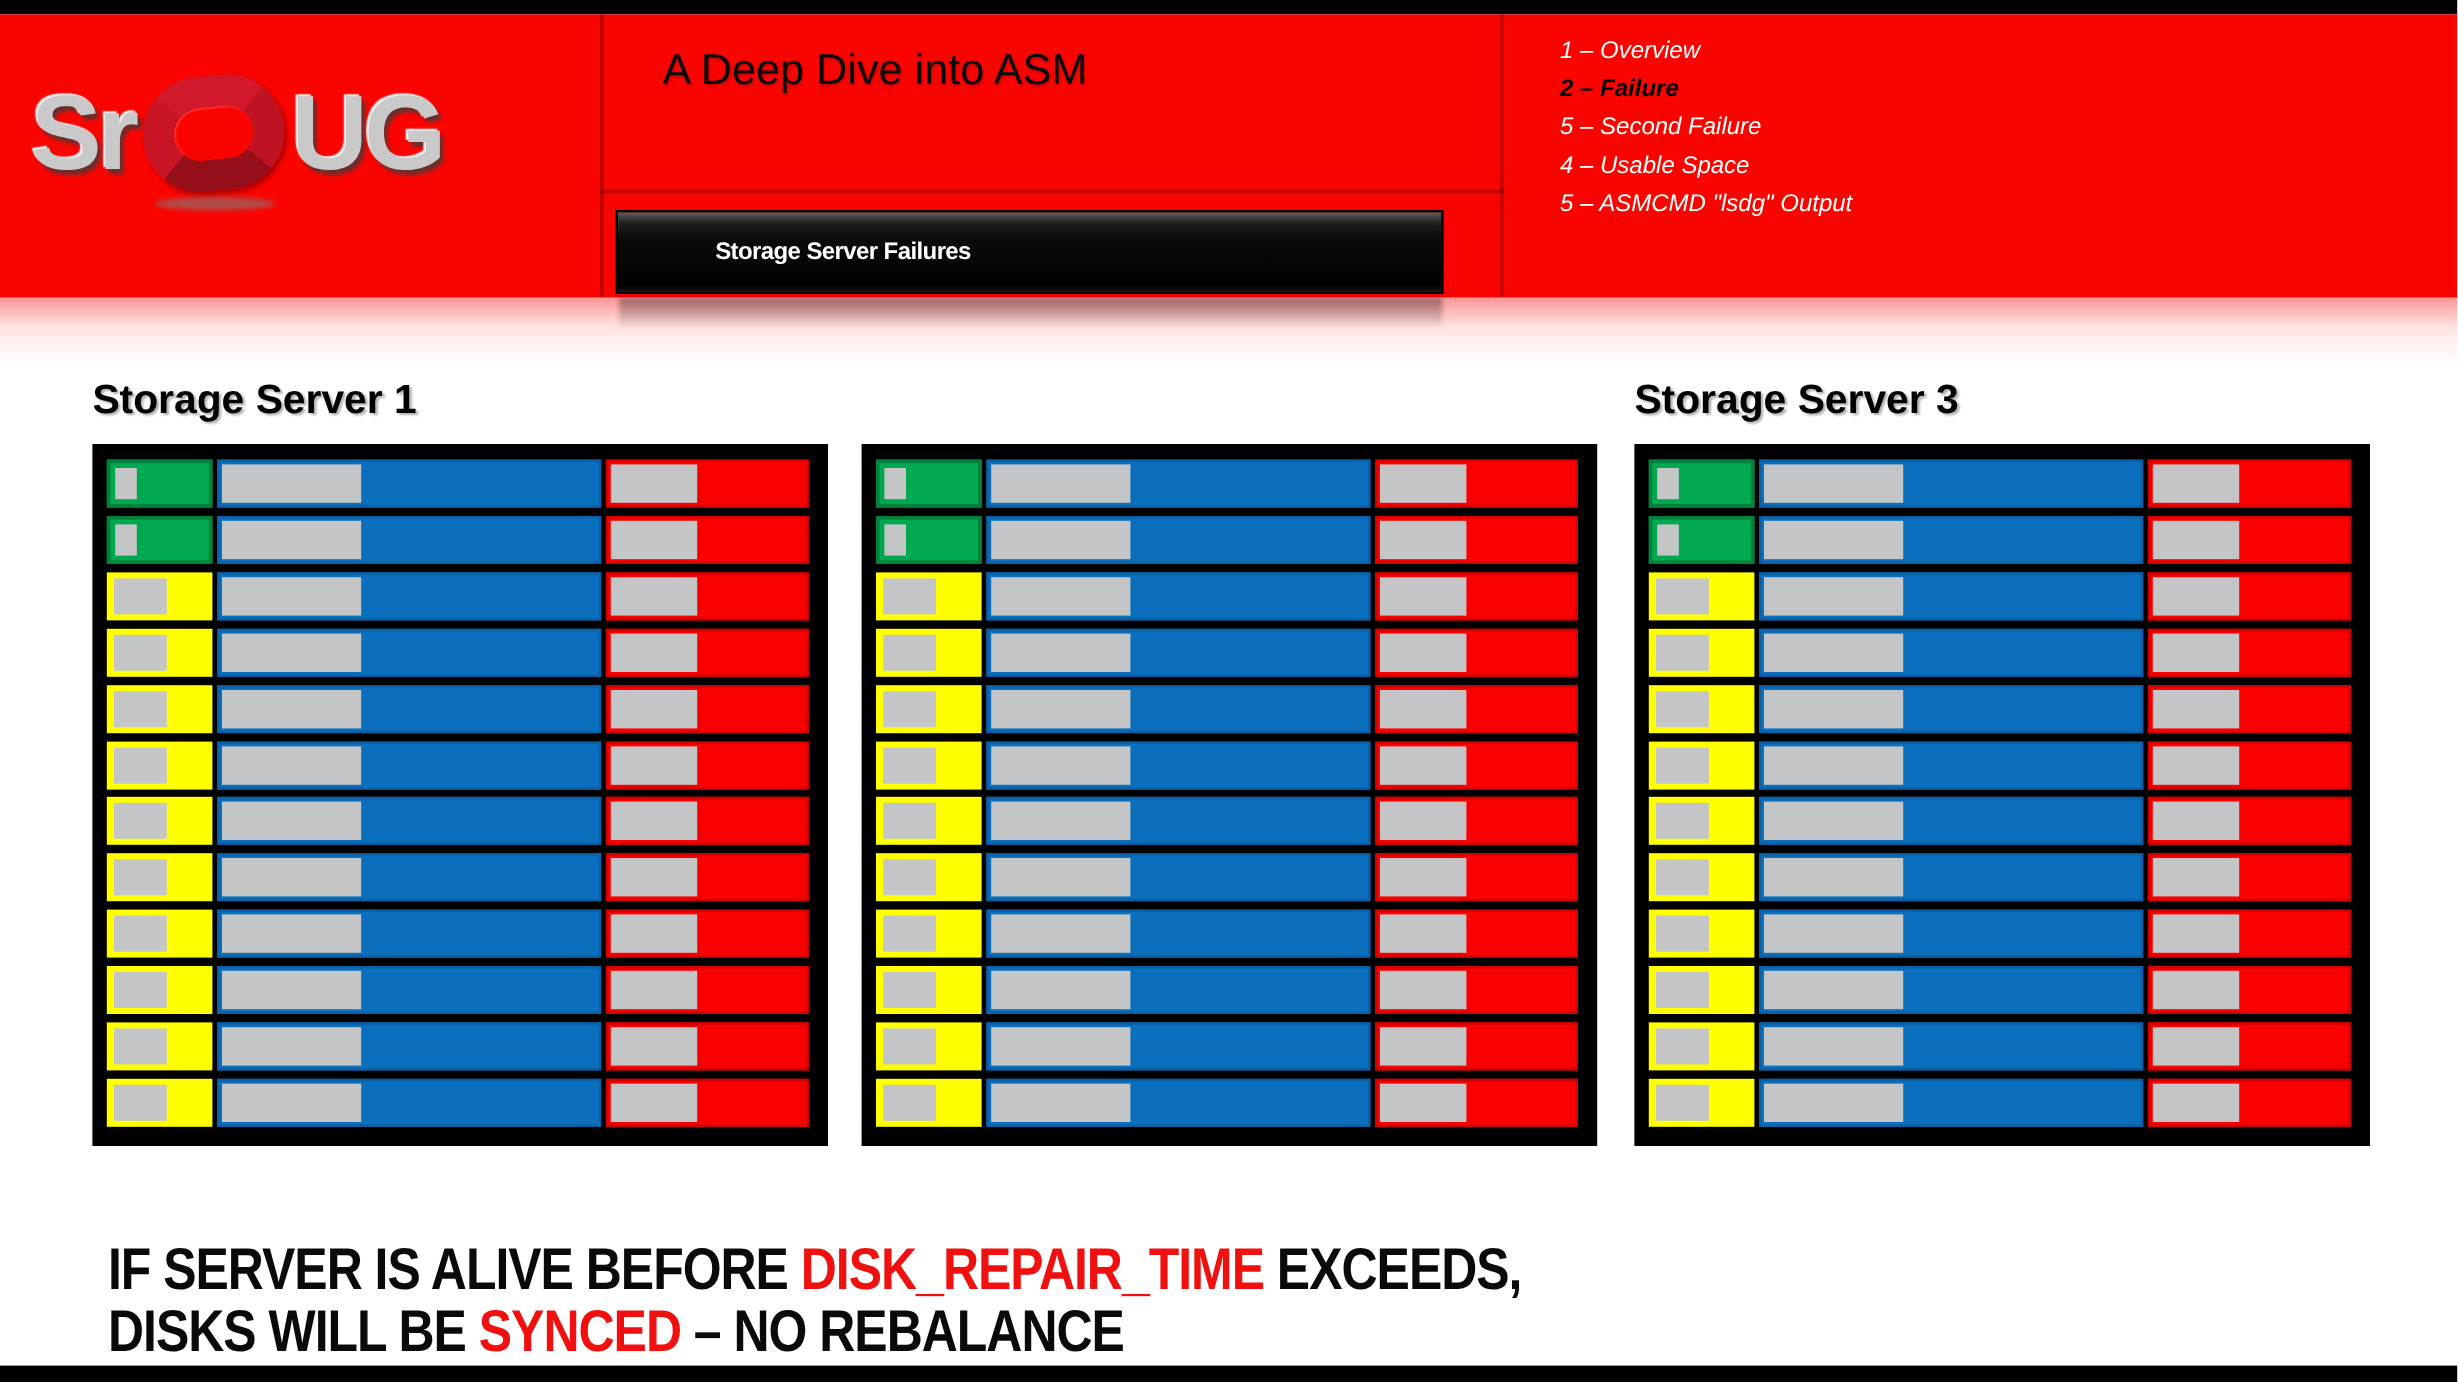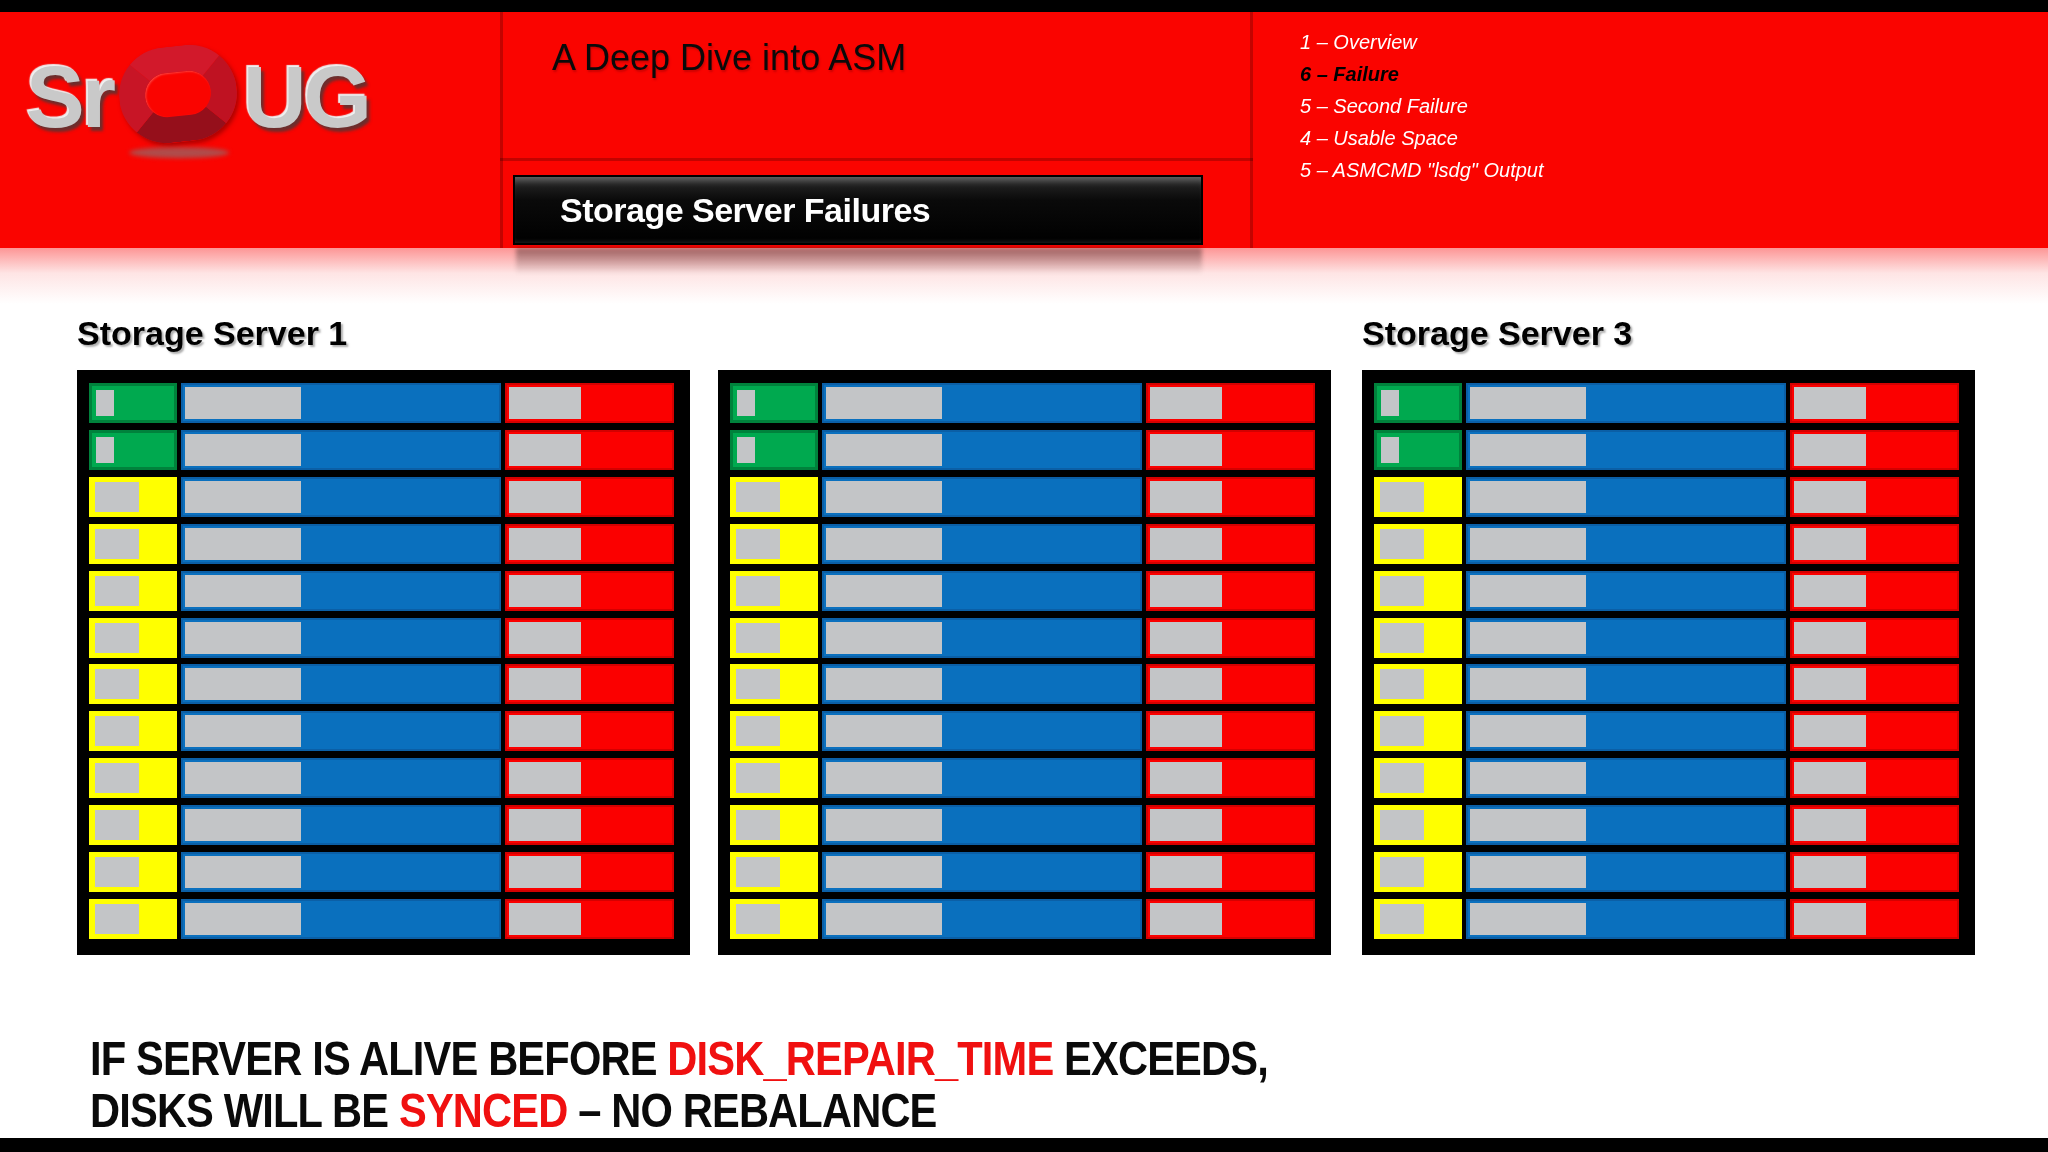--- a/index.html
+++ b/index.html
@@ -7,40 +7,40 @@
          font-family:"Liberation Sans",sans-serif;}
 
   
   .top-strip{position:absolute;top:0;left:0;right:0;height:12px;background:#000;}
   .banner{position:absolute;top:12px;left:0;right:0;height:236px;background:var(--banner);}
   .v-div{position:absolute;top:0;bottom:0;width:3px;background:rgba(0,0,0,.22);}
   .v-div.v1{left:500px;} .v-div.v2{left:1250px;}
   .h-div{position:absolute;top:146px;left:500px;width:753px;height:3px;background:rgba(0,0,0,.22);}
 
   
-  .logo{position:absolute;left:26px;top:34px;display:flex;align-items:flex-start;height:130px;}
+  .logo{position:absolute;left:26px;top:34px;display:flex;align-items:center;height:130px;}
   .logo .lg{font-size:88px;font-weight:bold;color:#c9c9c9;letter-spacing:-3px;
             text-shadow:-2px -2px 1px #efefef,3px 4px 3px rgba(60,60,60,.75);}
   .ring-box{position:relative;width:118px;height:96px;margin:0 6px;transform:rotate(-6deg);}
   .ring{position:absolute;inset:0;border:26px solid #bf1222;border-radius:48px;
         border-top-color:#d2192b;border-left-color:#c81526;border-bottom-color:#950f1b;
         box-shadow:2px 3px 4px rgba(110,0,0,.55), inset 1px 1px 2px rgba(255,255,255,.25);}
   .ring-shadow{position:absolute;left:4px;right:14px;bottom:-16px;height:11px;border-radius:50%;
         background:rgba(125,125,125,.6);filter:blur(2px);transform:rotate(6deg);}
 
   
   .deck-title{position:absolute;left:552px;top:22px;font-size:36px;line-height:47px;
         font-weight:normal;color:#0a0a0a;text-shadow:1px 2px 2px rgba(120,0,0,.35);}
 
   
   .section-box{position:absolute;left:513px;top:163px;width:690px;height:70px;box-sizing:border-box;
         background:linear-gradient(180deg,#2a2a2a 0%,#0a0a0a 35%,#000 100%);
         border:2px solid #000;display:flex;align-items:center;padding-left:45px;
         box-shadow:inset 0 9px 7px -5px rgba(255,255,255,.28), inset 0 -5px 5px -4px rgba(255,255,255,.14);}
-  .section-box span{color:#fff;font-size:34px;font-weight:bold;letter-spacing:-.5px;}
+  .section-box span{color:#fff;font-size:20px;font-weight:bold;letter-spacing:-.5px;margin-left:36px;}
 
   
   .agenda{position:absolute;left:1300px;top:14px;list-style:none;margin:0;padding:0;}
   .agenda li{font-size:20px;line-height:32px;color:#fff;white-space:pre;font-style:italic;}
   .agenda li.active{color:#000;font-weight:bold;}
 
   
   .fade{position:absolute;left:0;right:0;top:248px;height:56px;
         background:linear-gradient(180deg,rgba(250,45,45,.5) 0%,rgba(250,90,90,.16) 45%,rgba(250,90,90,0) 100%);}
   .ghost{position:absolute;left:516px;top:248px;width:686px;height:26px;filter:blur(2px);
@@ -97,21 +97,21 @@
     <div class="deck-title">
       <div>A Deep Dive into ASM</div>
     </div>
 
     <div class="section-box">
       <span>Storage Server Failures</span>
     </div>
 
     <ul class="agenda">
       <li>1 – Overview</li>
-      <li class="active">6 – Failure</li>
+      <li class="active">2 – Failure</li>
       <li>5 – Second Failure</li>
       <li>4 – Usable Space</li>
       <li>5 – ASMCMD "lsdg" Output</li>
     </ul>
   </div>
 
   <div class="fade"></div>
   <div class="ghost"></div>
 
   <div class="server-title" style="left:77px">Storage Server 1</div>

